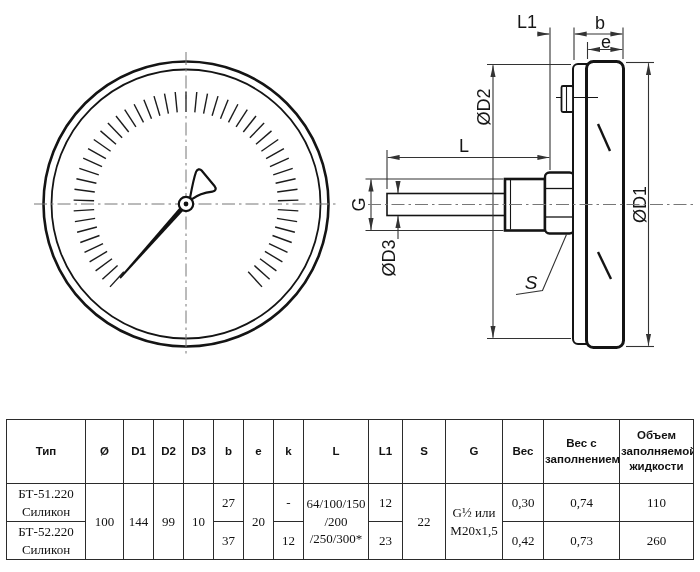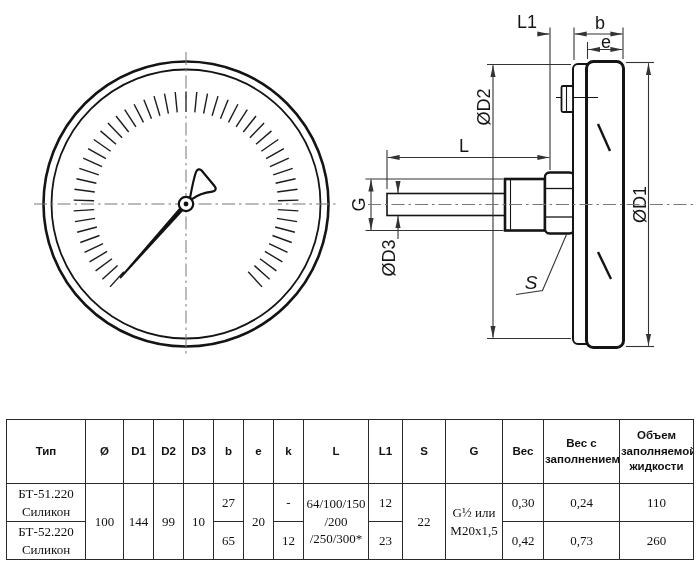--- a/index.html
+++ b/index.html
@@ -228,29 +228,29 @@
           <span class="cell-line">/200</span>
           <span class="cell-line">/250/300*</span>
         </td>
         <td>12</td>
         <td rowspan="2">22</td>
         <td rowspan="2">
           <span class="cell-line">G½ или</span>
           <span class="cell-line">M20x1,5</span>
         </td>
         <td>0,30</td>
-        <td>0,24</td>
+        <td>0,74</td>
         <td>110</td>
       </tr>
       <tr>
         <td>
           <span class="cell-line">БТ-52.220</span>
           <span class="cell-line">Силикон</span>
         </td>
-        <td>65</td>
+        <td>37</td>
         <td>12</td>
         <td>23</td>
         <td>0,42</td>
         <td>0,73</td>
         <td>260</td>
       </tr>
     </tbody>
   </table>
 </div>
 

